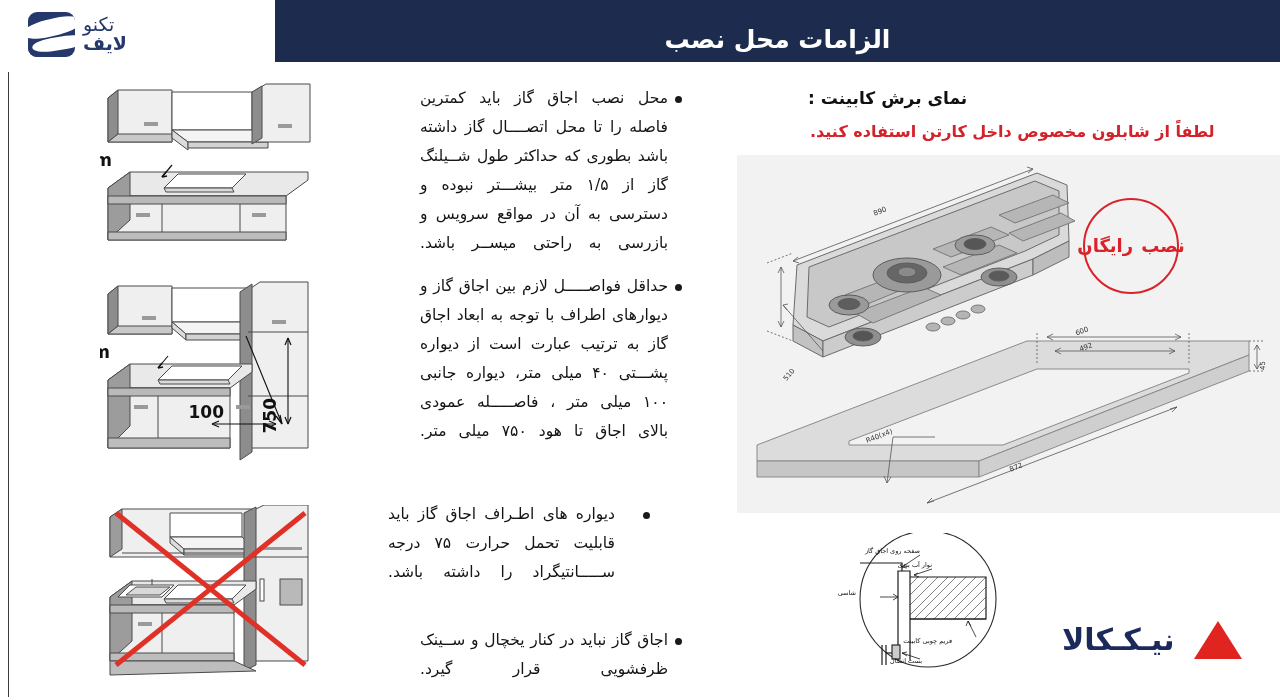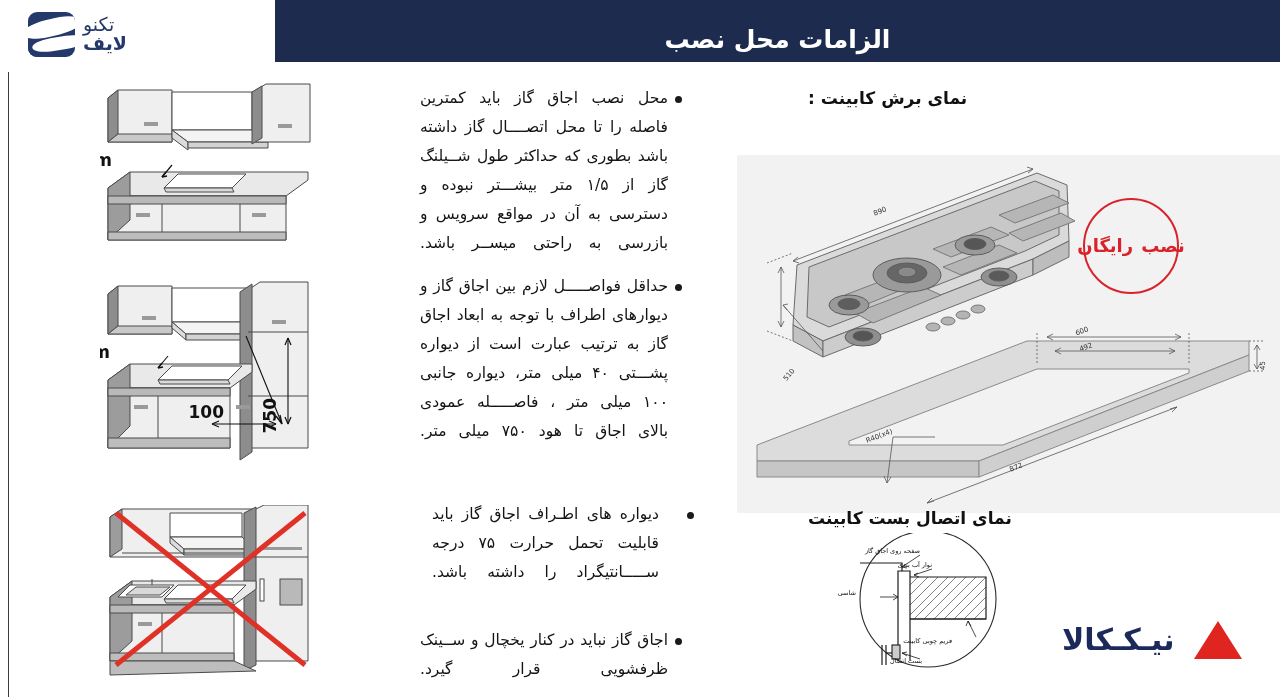--- a/index.html
+++ b/index.html
@@ -45,21 +45,21 @@
   .illus{position:absolute;}
   .illus svg{display:block;}
   .bullet{display:flex;flex-direction:row;align-items:flex-start;gap:7px;margin-bottom:6px;}
   .dot{flex:none;width:7px;height:7px;border-radius:50%;background:#1a1a1a;margin-top:12px;}
   .btext{
     flex:1;text-align:justify;text-align-last:justify;
     font-size:15.5px;line-height:29px;color:#141414;
   }
   .b1{position:absolute;right:598px;top:84px;width:262px;}
   .b2{position:absolute;right:598px;top:272px;width:262px;}
-  .b3{position:absolute;right:586px;top:500px;width:262px;gap:28px;}
+  .b3{position:absolute;right:630px;top:500px;width:262px;gap:28px;}
   .b4{position:absolute;right:598px;top:605px;width:262px;margin-top:21px;}
 
   
   .right-head{
     position:absolute;right:72px;top:88px;width:400px;text-align:left;
     font-size:17px;font-weight:bold;color:#111;direction:rtl;
   }
   .right-warn{
     position:absolute;right:50px;top:122px;width:420px;text-align:left;
     font-size:16px;font-weight:bold;color:#d3222a;direction:rtl;
@@ -257,20 +257,21 @@
   <div class="bullet b3">
     <span class="dot"></span>
     <span class="btext">دیواره های اطـراف اجاق گاز باید قابلیت تحمل حرارت ۷۵ درجه ســـــانتیگراد را داشته باشد.</span>
   </div>
   <div class="bullet b4">
     <span class="dot"></span>
     <span class="btext">اجاق گاز نباید در کنار یخچال و ســینک ظرفشویی قرار گیرد.</span>
   </div>
 
   <div class="right-head">نمای برش کابینت :</div>
+  <div class="right-warn">لطفاً از شابلون مخصوص داخل کارتن استفاده کنید.</div>
 
   <div class="gray-panel">
     <svg width="543" height="358" viewBox="0 0 543 358">
 
       <g stroke="#6b6b6b" stroke-width="1">
         <polygon points="60,110 300,18 330,30 332,86 296,104 86,186 56,170" fill="#dadada"></polygon>
         <polygon points="56,170 56,186 86,202 86,186" fill="#c2c2c2"></polygon>
         <polygon points="86,186 296,104 296,120 86,202" fill="#cccccc"></polygon>
         <polygon points="296,104 332,86 332,102 296,120" fill="#bdbdbd"></polygon>
         <polygon points="72,112 298,26 322,36 322,80 288,96 92,172 70,162" fill="#c8c8c8"></polygon>
@@ -358,21 +359,20 @@
       <text class="dimsm" x="286" y="312" transform="rotate(-21 286,312)">872</text>
       <text class="dimsm" x="156" y="278" transform="rotate(-21 156,278)">R40(x4)</text>
     </svg>
   </div>
 
   <div class="free-badge">
     <span>نصب</span>
     <span>رایگان</span>
   </div>
 
-  <div class="cabinet-head">نمای اتصال بست کابینت</div>
 
   <div class="bracket">
     <svg width="185" height="142" viewBox="0 0 185 142">
       <circle cx="92" cy="66" r="68" fill="#ffffff" stroke="#2a2a2a" stroke-width="1.1"></circle>
       <g stroke="#1c1c1c" stroke-width="1.2" fill="none">
         <path d="M24,30 L66,30 L66,38 L74,38 L74,128"></path>
         <path d="M66,38 L62,38 L62,128"></path>
         <path d="M74,44 L150,44 L150,86 L74,86"></path>
         <path d="M74,86 L150,86"></path>
         <path d="M50,120 L62,120"></path>

